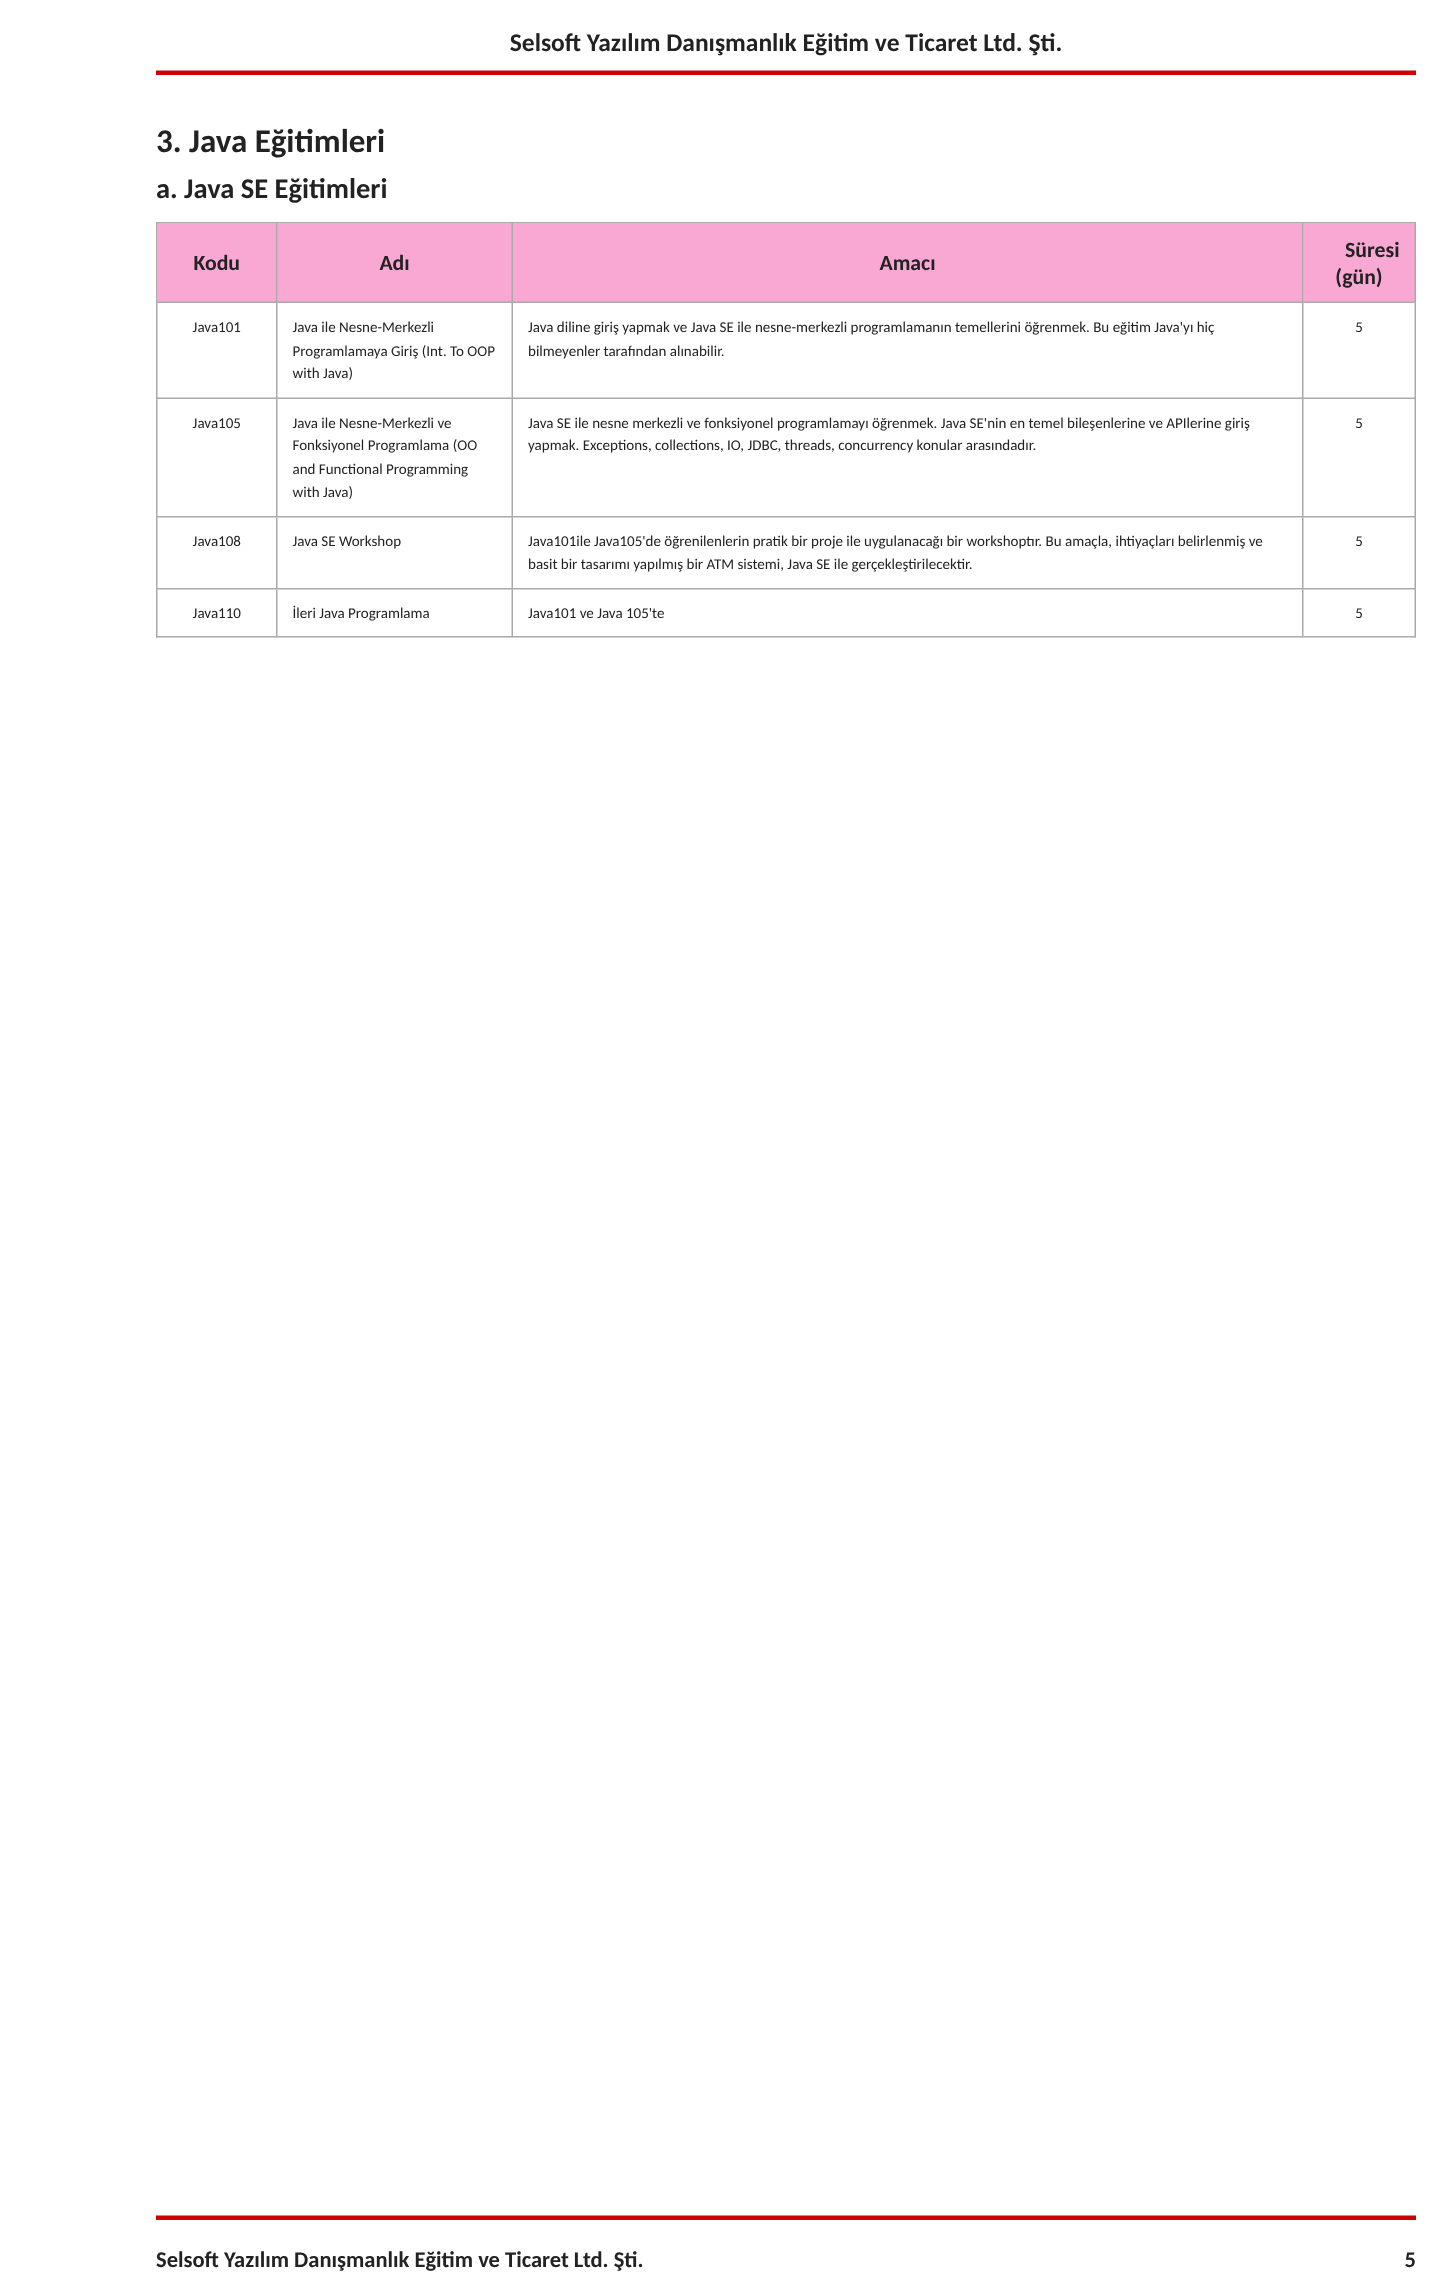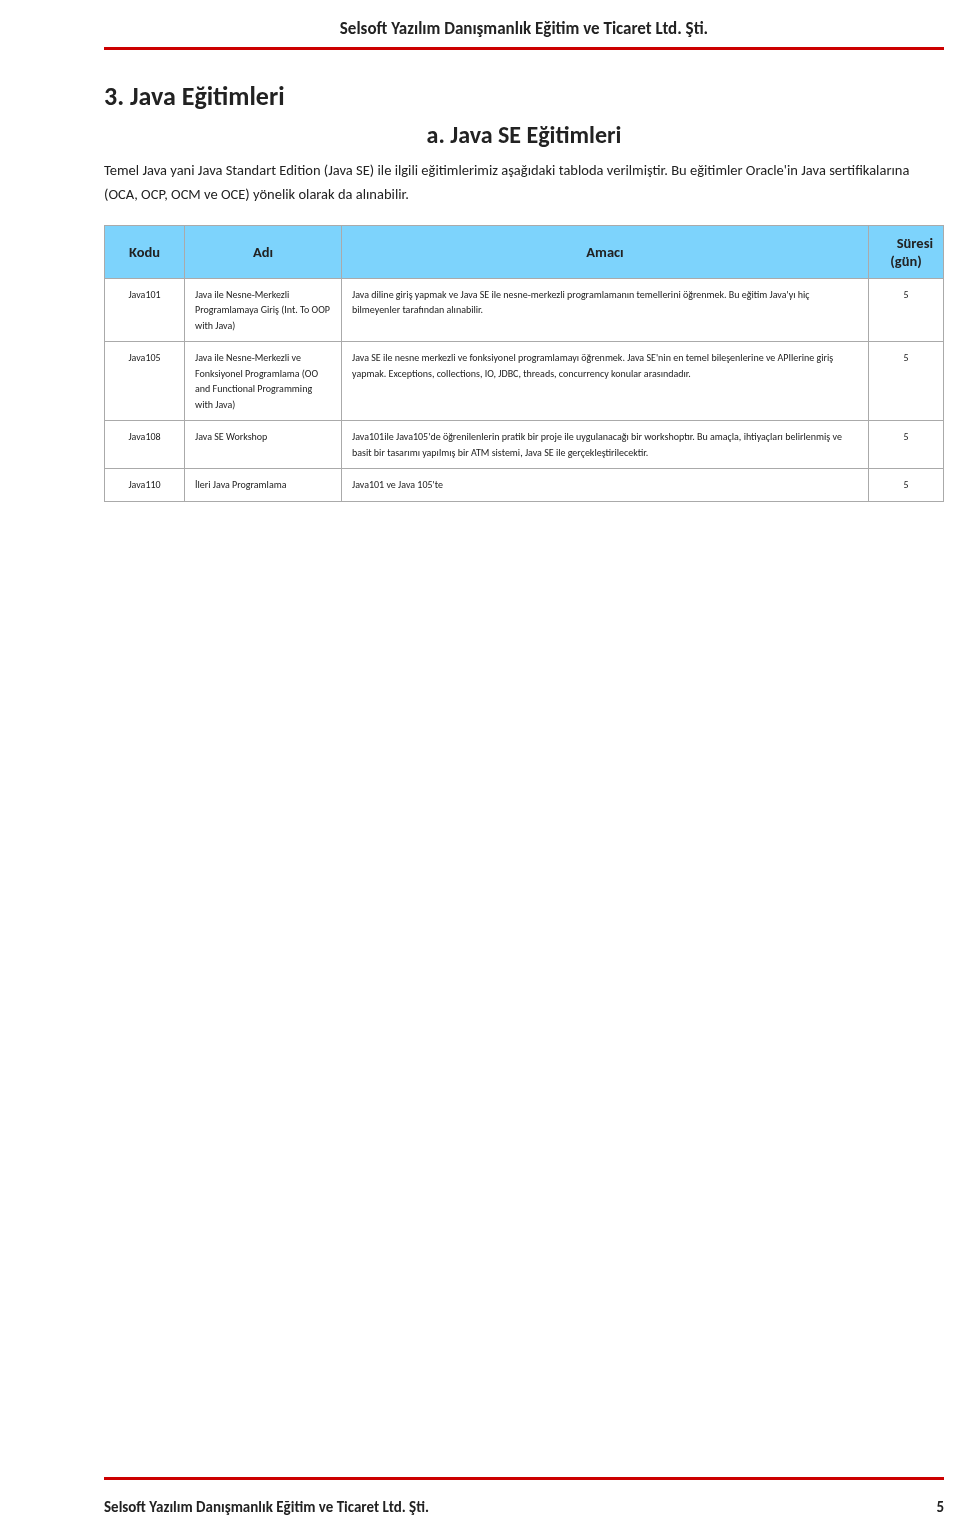--- a/index.html
+++ b/index.html
@@ -54,58 +54,57 @@
       color: #222;
     }
 
     
     .content {
       padding: 30px 0 20px 0;
       flex: 1;
     }
 
     .section-number {
-      font-size: 26px;
+      font-size: 22px;
       font-weight: bold;
       color: #222;
       margin-bottom: 8px;
     }
 
     .section-intro {
       font-size: 15px;
       color: #222;
       line-height: 1.6;
       margin-bottom: 22px;
     }
 
     .subsection-title {
-      font-size: 24px;
+      font-size: 19px;
       font-weight: bold;
       color: #222;
       margin-bottom: 10px;
-      text-align: center;
     }
 
     .subsection-body {
       font-size: 14.5px;
       color: #222;
       line-height: 1.65;
       margin-bottom: 18px;
     }
 
     
     .course-table {
       width: 100%;
       border-collapse: collapse;
       font-size: 14px;
       margin-top: 8px;
     }
 
     .course-table th {
-      background: #7dd3fc;
+      background: #f9a8d4;
       font-weight: bold;
       padding: 8px 10px;
       border: 1px solid #aaa;
       text-align: center;
       font-size: 14.5px;
     }
 
     .course-table td {
       padding: 8px 10px;
       border: 1px solid #aaa;
@@ -134,24 +133,20 @@
     <div class="header-title">Selsoft Yazılım Danışmanlık Eğitim ve Ticaret Ltd. Şti.</div>
   </div>
 
   <div class="content">
 
     <div class="section-number">3. Java Eğitimleri</div>
 
 
     <div class="subsection-title">a. Java SE Eğitimleri</div>
 
-    <div class="subsection-body">
-      <span>Temel Java yani Java Standart Edition (Java SE) ile ilgili eğitimlerimiz aşağıdaki tabloda verilmiştir.</span>
-      <span> <span>Bu eğitimler Oracle'in Java sertifikalarına (OCA, OCP, OCM ve OCE) yönelik olarak da alınabilir.</span></span>
-    </div>
 
     <table class="course-table">
       <thead>
         <tr>
           <th class="col-kodu">Kodu</th>
           <th class="col-adi">Adı</th>
           <th class="col-amaci">Amacı</th>
           <th class="col-suresi">
             <span class="header-suresi-line1">Süresi</span>
             <span class="header-suresi-line2">(gün)</span>

